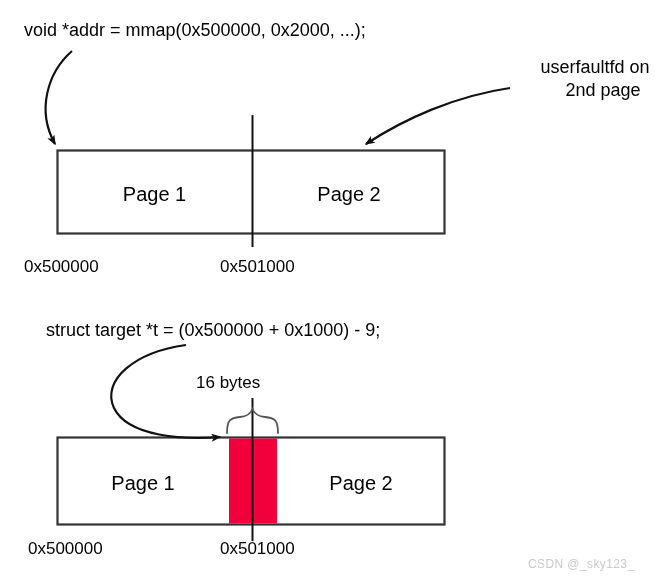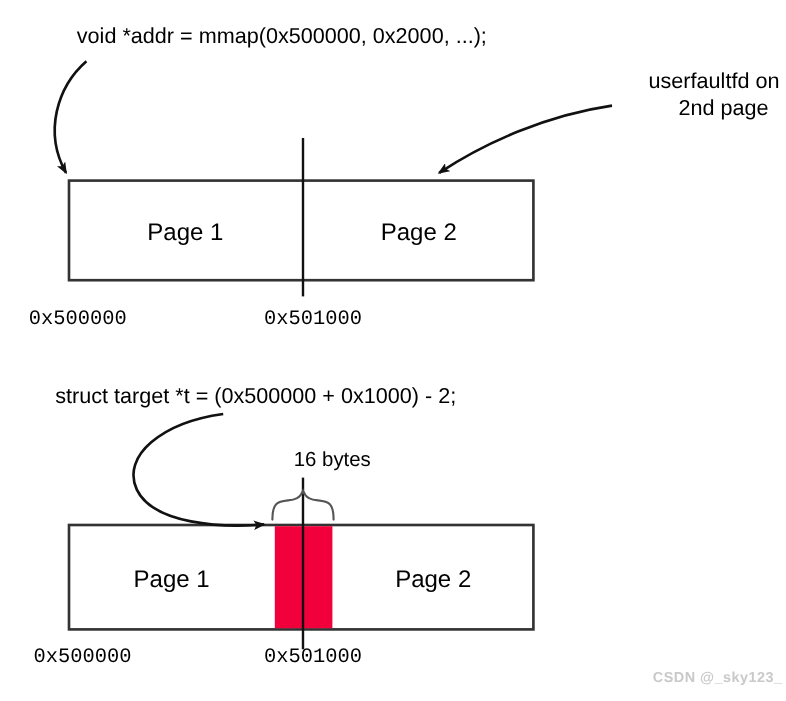--- a/index.html
+++ b/index.html
@@ -34,21 +34,20 @@
   }
   .annot-label {
     font-size: 18px;
     text-align: center;
   }
   .page-label {
     font-size: 20px;
   }
   .addr-label {
     font-size: 17px;
-    font-family: Liberation Mono, monospace;
   }
   .size-label {
     font-size: 17px;
   }
   .watermark {
     font-size: 12px;
     color: #c9c9c9;
     letter-spacing: 0.4px;
   }
   svg { display: block; }
@@ -76,34 +75,34 @@
   <rect x="229" y="438.5" width="48" height="85" fill="#F2003C" stroke="none"></rect>
 
   <line x1="252.5" y1="398" x2="252.5" y2="541" stroke="#111111" stroke-width="2"></line>
 
   <path d="M227,433 C227,419 231,418 240,417 C246,416.5 250,415 252.5,409
            C255,415 259,416.5 265,417 C274,418 278,419 278,433" fill="none" stroke="#555555" stroke-width="1.8" stroke-linecap="round"></path>
 
   <path d="M186,345 C135,352 101,380 114,408 C128,437 185,440 220,437" fill="none" stroke="#111111" stroke-width="2.2" marker-end="url(#arrowhead)"></path>
 </svg>
 
-<div class="txt code-label" style="left:24px; top:20px;margin-left:40px;">void *addr = mmap(0x500000, 0x2000, ...);</div>
+<div class="txt code-label" style="left:24px; top:20px;">void *addr = mmap(0x500000, 0x2000, ...);</div>
 
 <div class="txt annot-label" style="left:520px; top:57px; width:150px; text-align:center;">userfaultfd on</div>
 <div class="txt annot-label" style="left:528px; top:80px; width:150px; text-align:center;">2nd page</div>
 
 <div class="txt page-label" style="left:57px; top:183px; width:195px; text-align:center;">Page 1</div>
 <div class="txt page-label" style="left:253px; top:183px; width:192px; text-align:center;">Page 2</div>
 
 <div class="txt addr-label" style="left:24px; top:257px;">0x500000</div>
 <div class="txt addr-label" style="left:220px; top:257px;">0x501000</div>
 
-<div class="txt code-label" style="left:46px; top:320px;">struct target *t = (0x500000 + 0x1000) - 2;</div>
+<div class="txt code-label" style="left:46px; top:320px;">struct target *t = (0x500000 + 0x1000) - 9;</div>
 
-<div class="txt size-label" style="left:196px; top:373px; width:113px; text-align:right;">16 bytes</div>
+<div class="txt size-label" style="left:196px; top:373px; width:113px; text-align:left;">16 bytes</div>
 
 <div class="txt page-label" style="left:57px; top:472px; width:172px; text-align:center;">Page 1</div>
 <div class="txt page-label" style="left:277px; top:472px; width:168px; text-align:center;">Page 2</div>
 
 <div class="txt addr-label" style="left:28px; top:539px;">0x500000</div>
 <div class="txt addr-label" style="left:220px; top:539px;">0x501000</div>
 
-<div class="txt watermark" style="left:544px; top:558px;font-weight:bold;">CSDN @_sky123_</div>
+<div class="txt watermark" style="left:528px; top:558px;">CSDN @_sky123_</div>
 
 </body></html>

